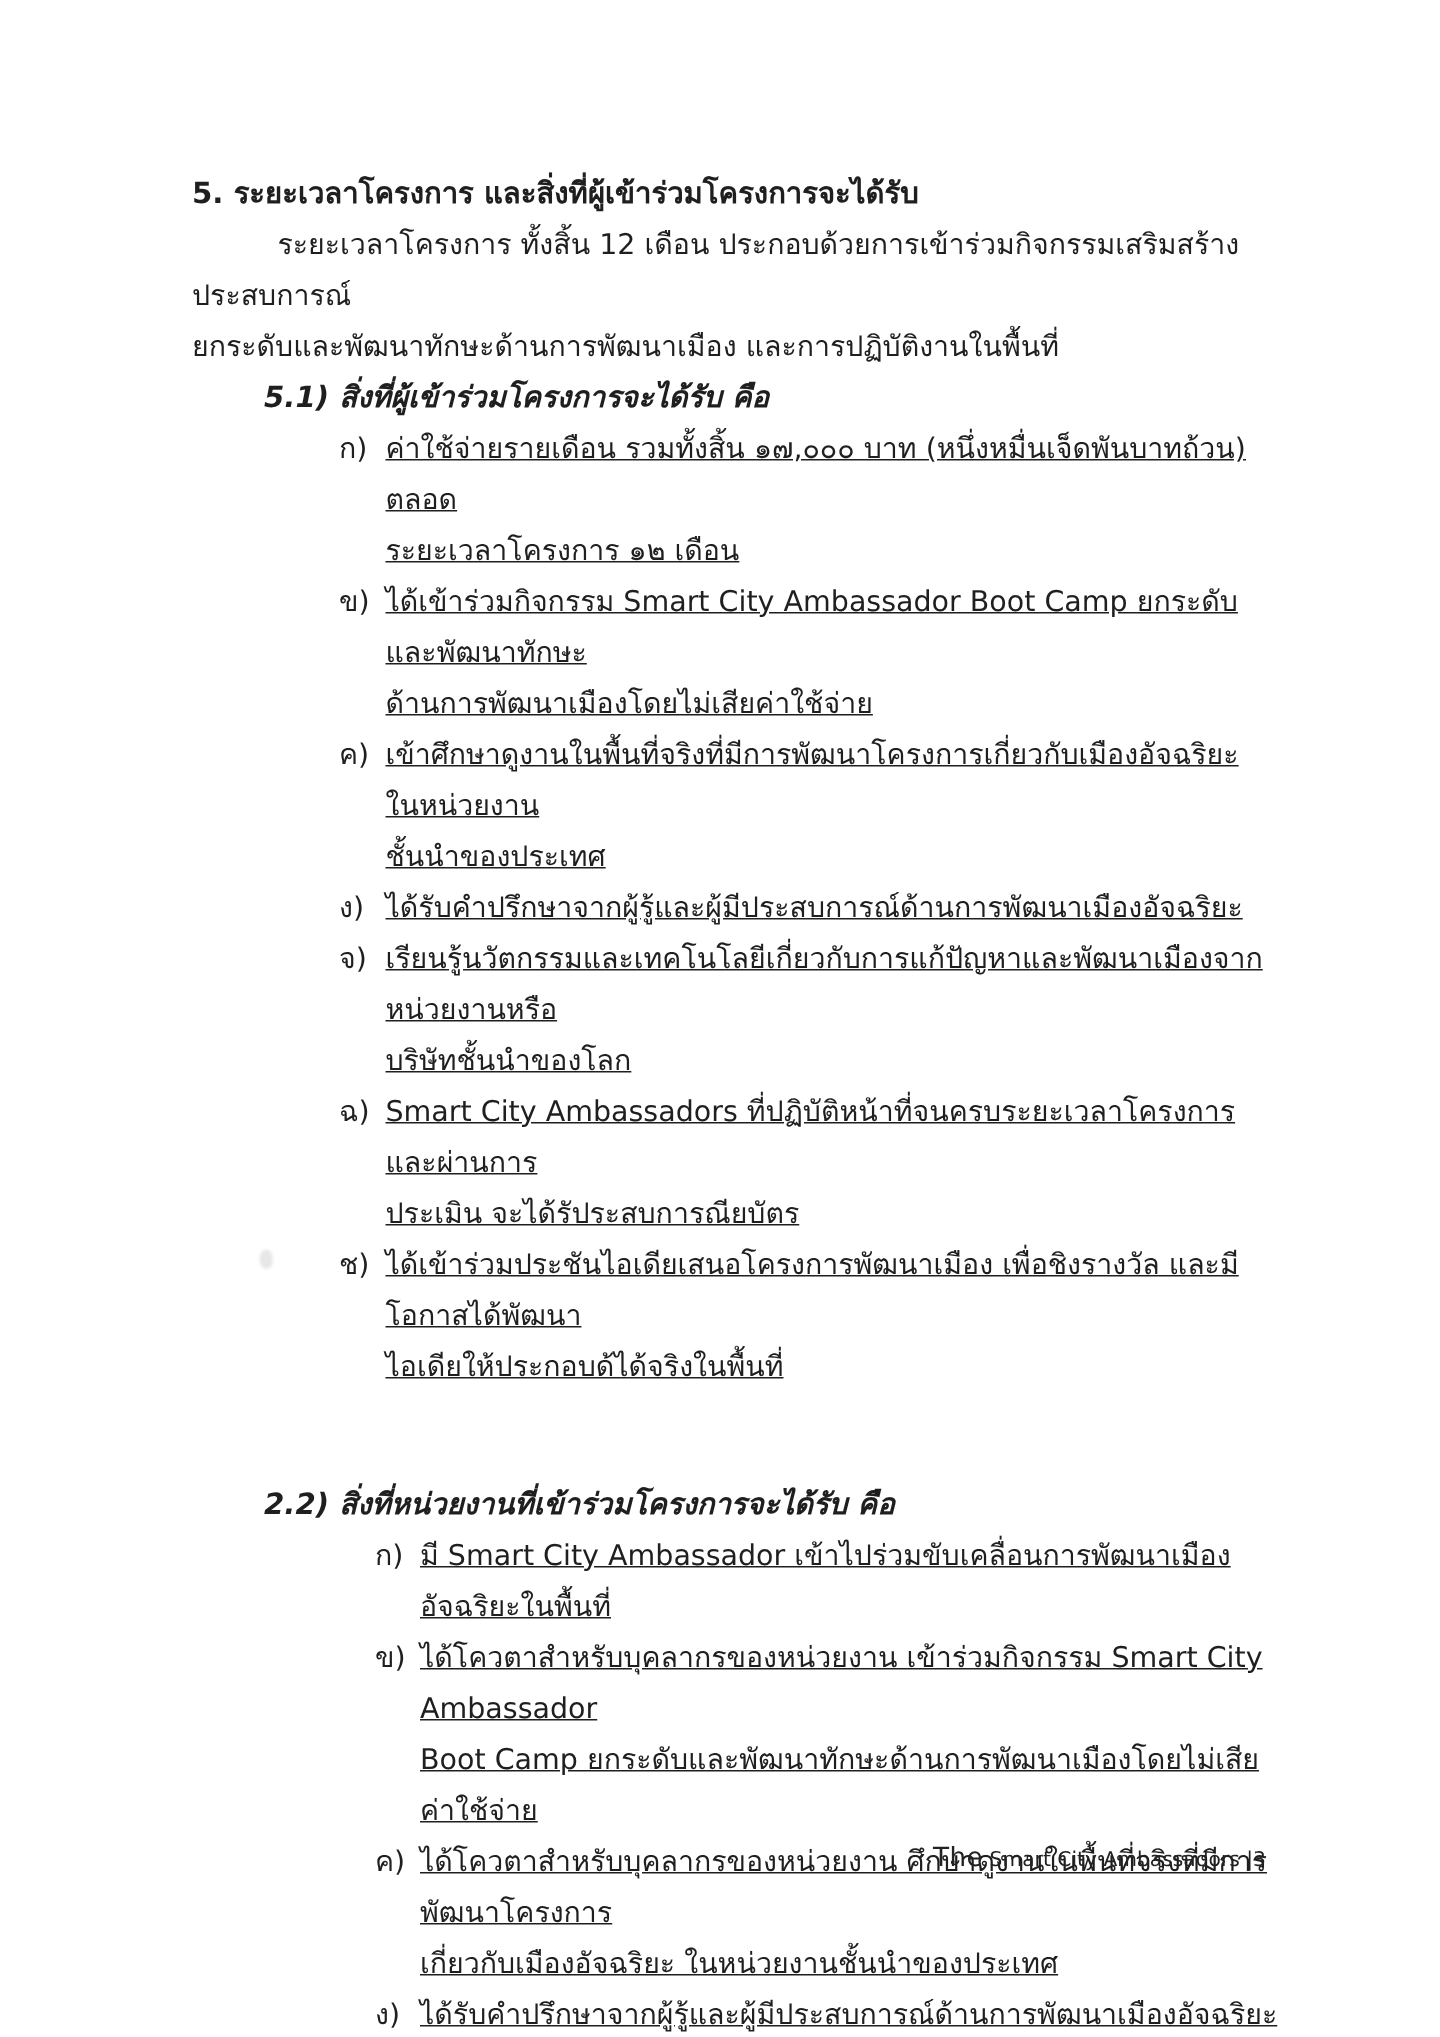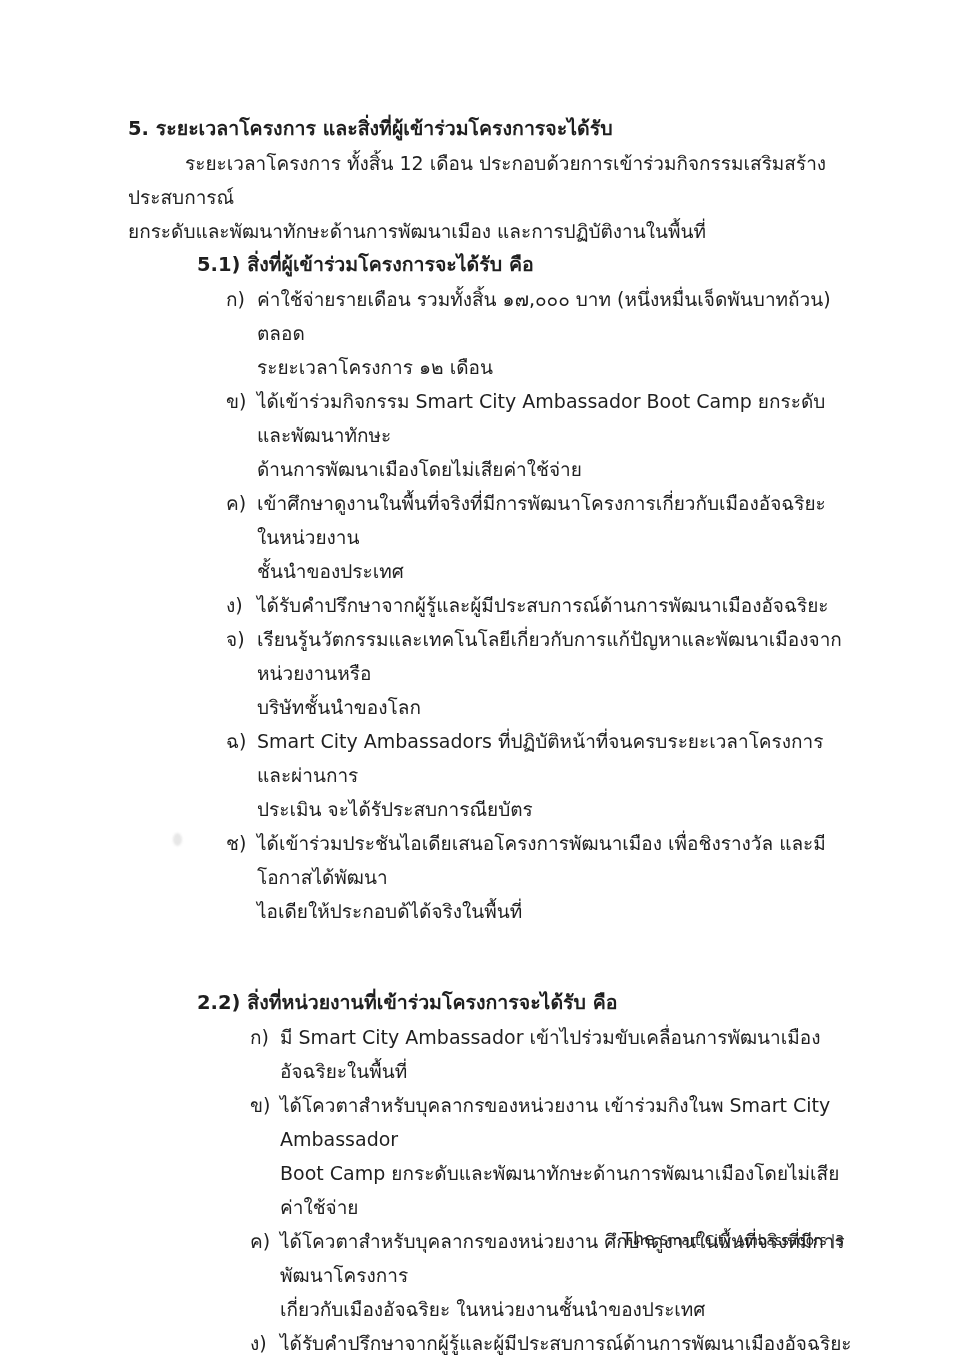--- a/index.html
+++ b/index.html
@@ -29,23 +29,24 @@
     white-space: pre-line;
   }
   .intro {
     font-size: 19px;
     line-height: 34px;
     text-indent: 57px;
     white-space: pre-line;
   }
   .sub-heading {
     font-weight: bold;
+    font-style: italic;
     font-size: 19.5px;
     line-height: 34px;
-    margin-left: 69px;
+    margin-left: 48px;
   }
   .sub-heading.second {
     margin-top: 58px;
   }
   .items {
     margin: 0;
     padding: 0;
     list-style: none;
   }
   .items-51 { padding-left: 98px; }
@@ -53,20 +54,21 @@
   .item {
     display: flex;
     font-size: 19px;
     line-height: 34px;
   }
   .items-51 .item-label { flex: none; width: 31px; }
   .items-52 .item-label { flex: none; width: 30px; }
   .item-text {
     flex: 1;
     white-space: pre-line;
+    text-decoration: underline;
   }
   .scan-artifact {
     position: absolute;
     left: 173px;
     top: 833px;
     width: 9px;
     height: 13px;
     background: rgba(120,120,120,0.18);
     border-radius: 50%;
     filter: blur(1px);
@@ -138,21 +140,21 @@
 
     <div class="sub-heading second">2.2) สิ่งที่หน่วยงานที่เข้าร่วมโครงการจะได้รับ คือ</div>
 
     <ul class="items items-52">
       <li class="item">
         <span class="item-label">ก)</span>
         <span class="item-text">มี Smart City Ambassador เข้าไปร่วมขับเคลื่อนการพัฒนาเมืองอัจฉริยะในพื้นที่</span>
       </li>
       <li class="item">
         <span class="item-label">ข)</span>
-        <span class="item-text">ได้โควตาสำหรับบุคลากรของหน่วยงาน เข้าร่วมกิงในพ Smart City Ambassador
+        <span class="item-text">ได้โควตาสำหรับบุคลากรของหน่วยงาน เข้าร่วมกิจกรรม Smart City Ambassador
 Boot Camp ยกระดับและพัฒนาทักษะด้านการพัฒนาเมืองโดยไม่เสียค่าใช้จ่าย</span>
       </li>
       <li class="item">
         <span class="item-label">ค)</span>
         <span class="item-text">ได้โควตาสำหรับบุคลากรของหน่วยงาน ศึกษาดูงานในพื้นที่จริงที่มีการพัฒนาโครงการ
 เกี่ยวกับเมืองอัจฉริยะ ในหน่วยงานชั้นนำของประเทศ</span>
       </li>
       <li class="item">
         <span class="item-label">ง)</span>
         <span class="item-text">ได้รับคำปรึกษาจากผู้รู้และผู้มีประสบการณ์ด้านการพัฒนาเมืองอัจฉริยะ</span>

